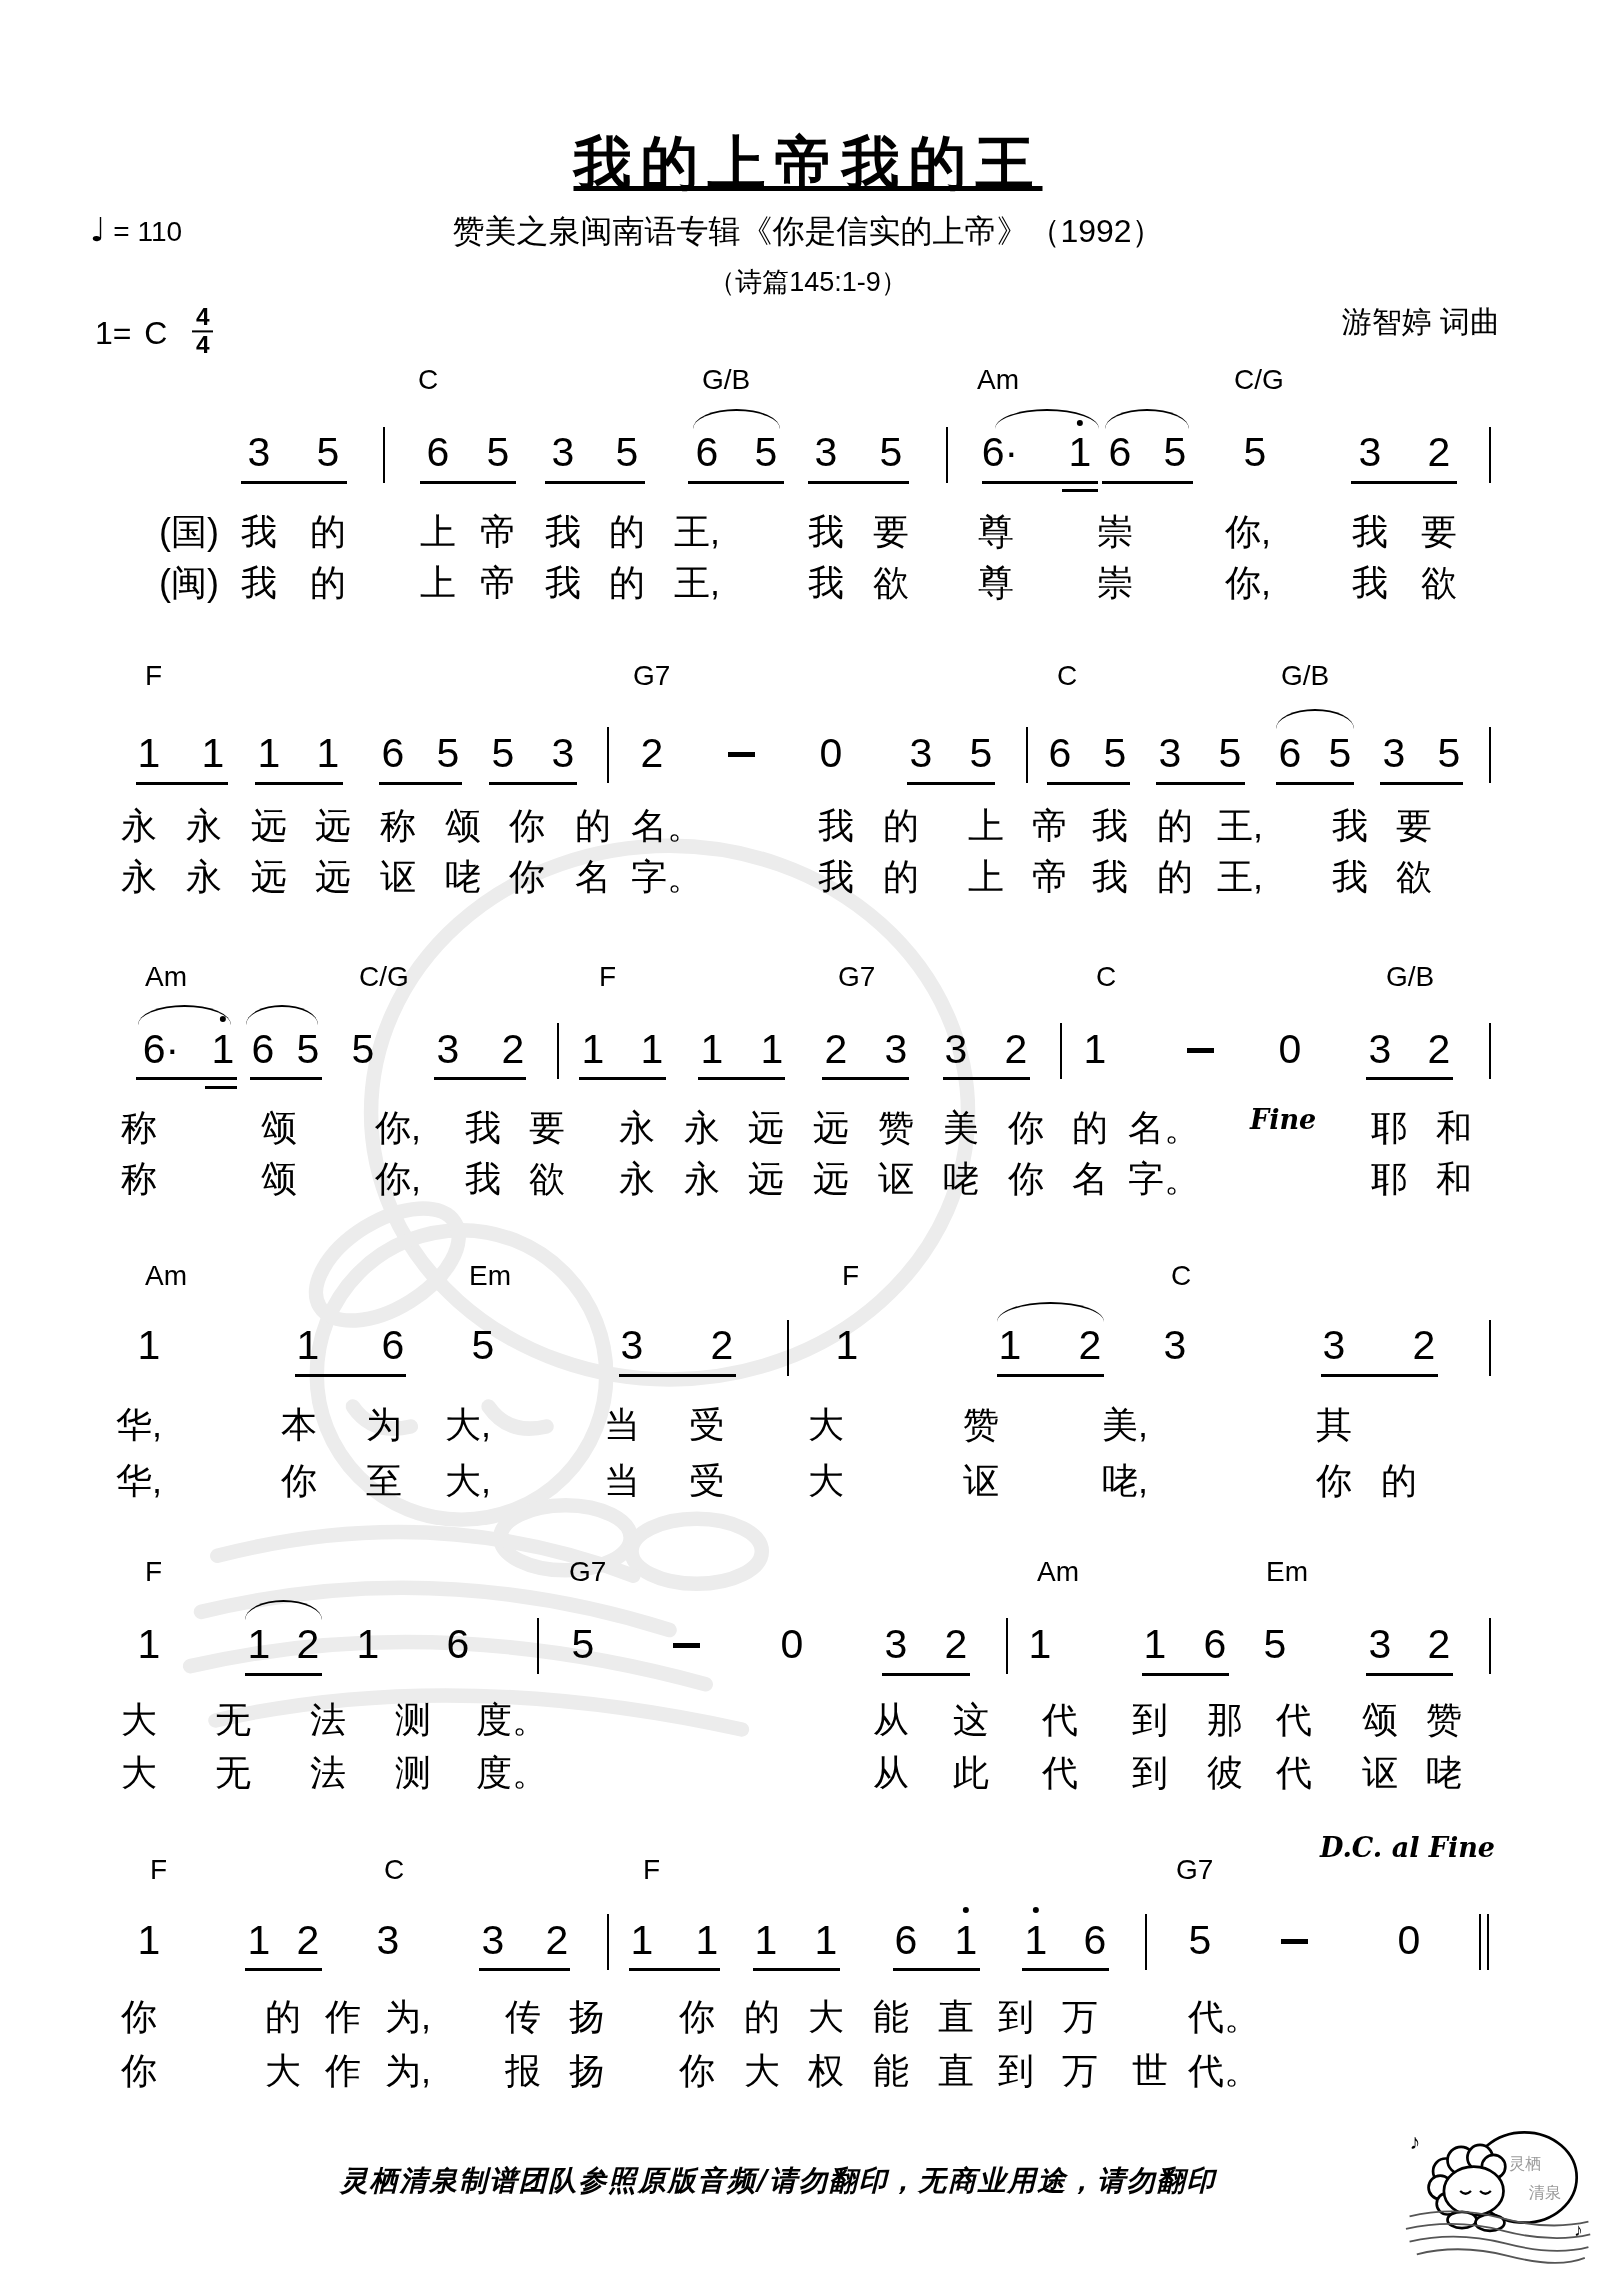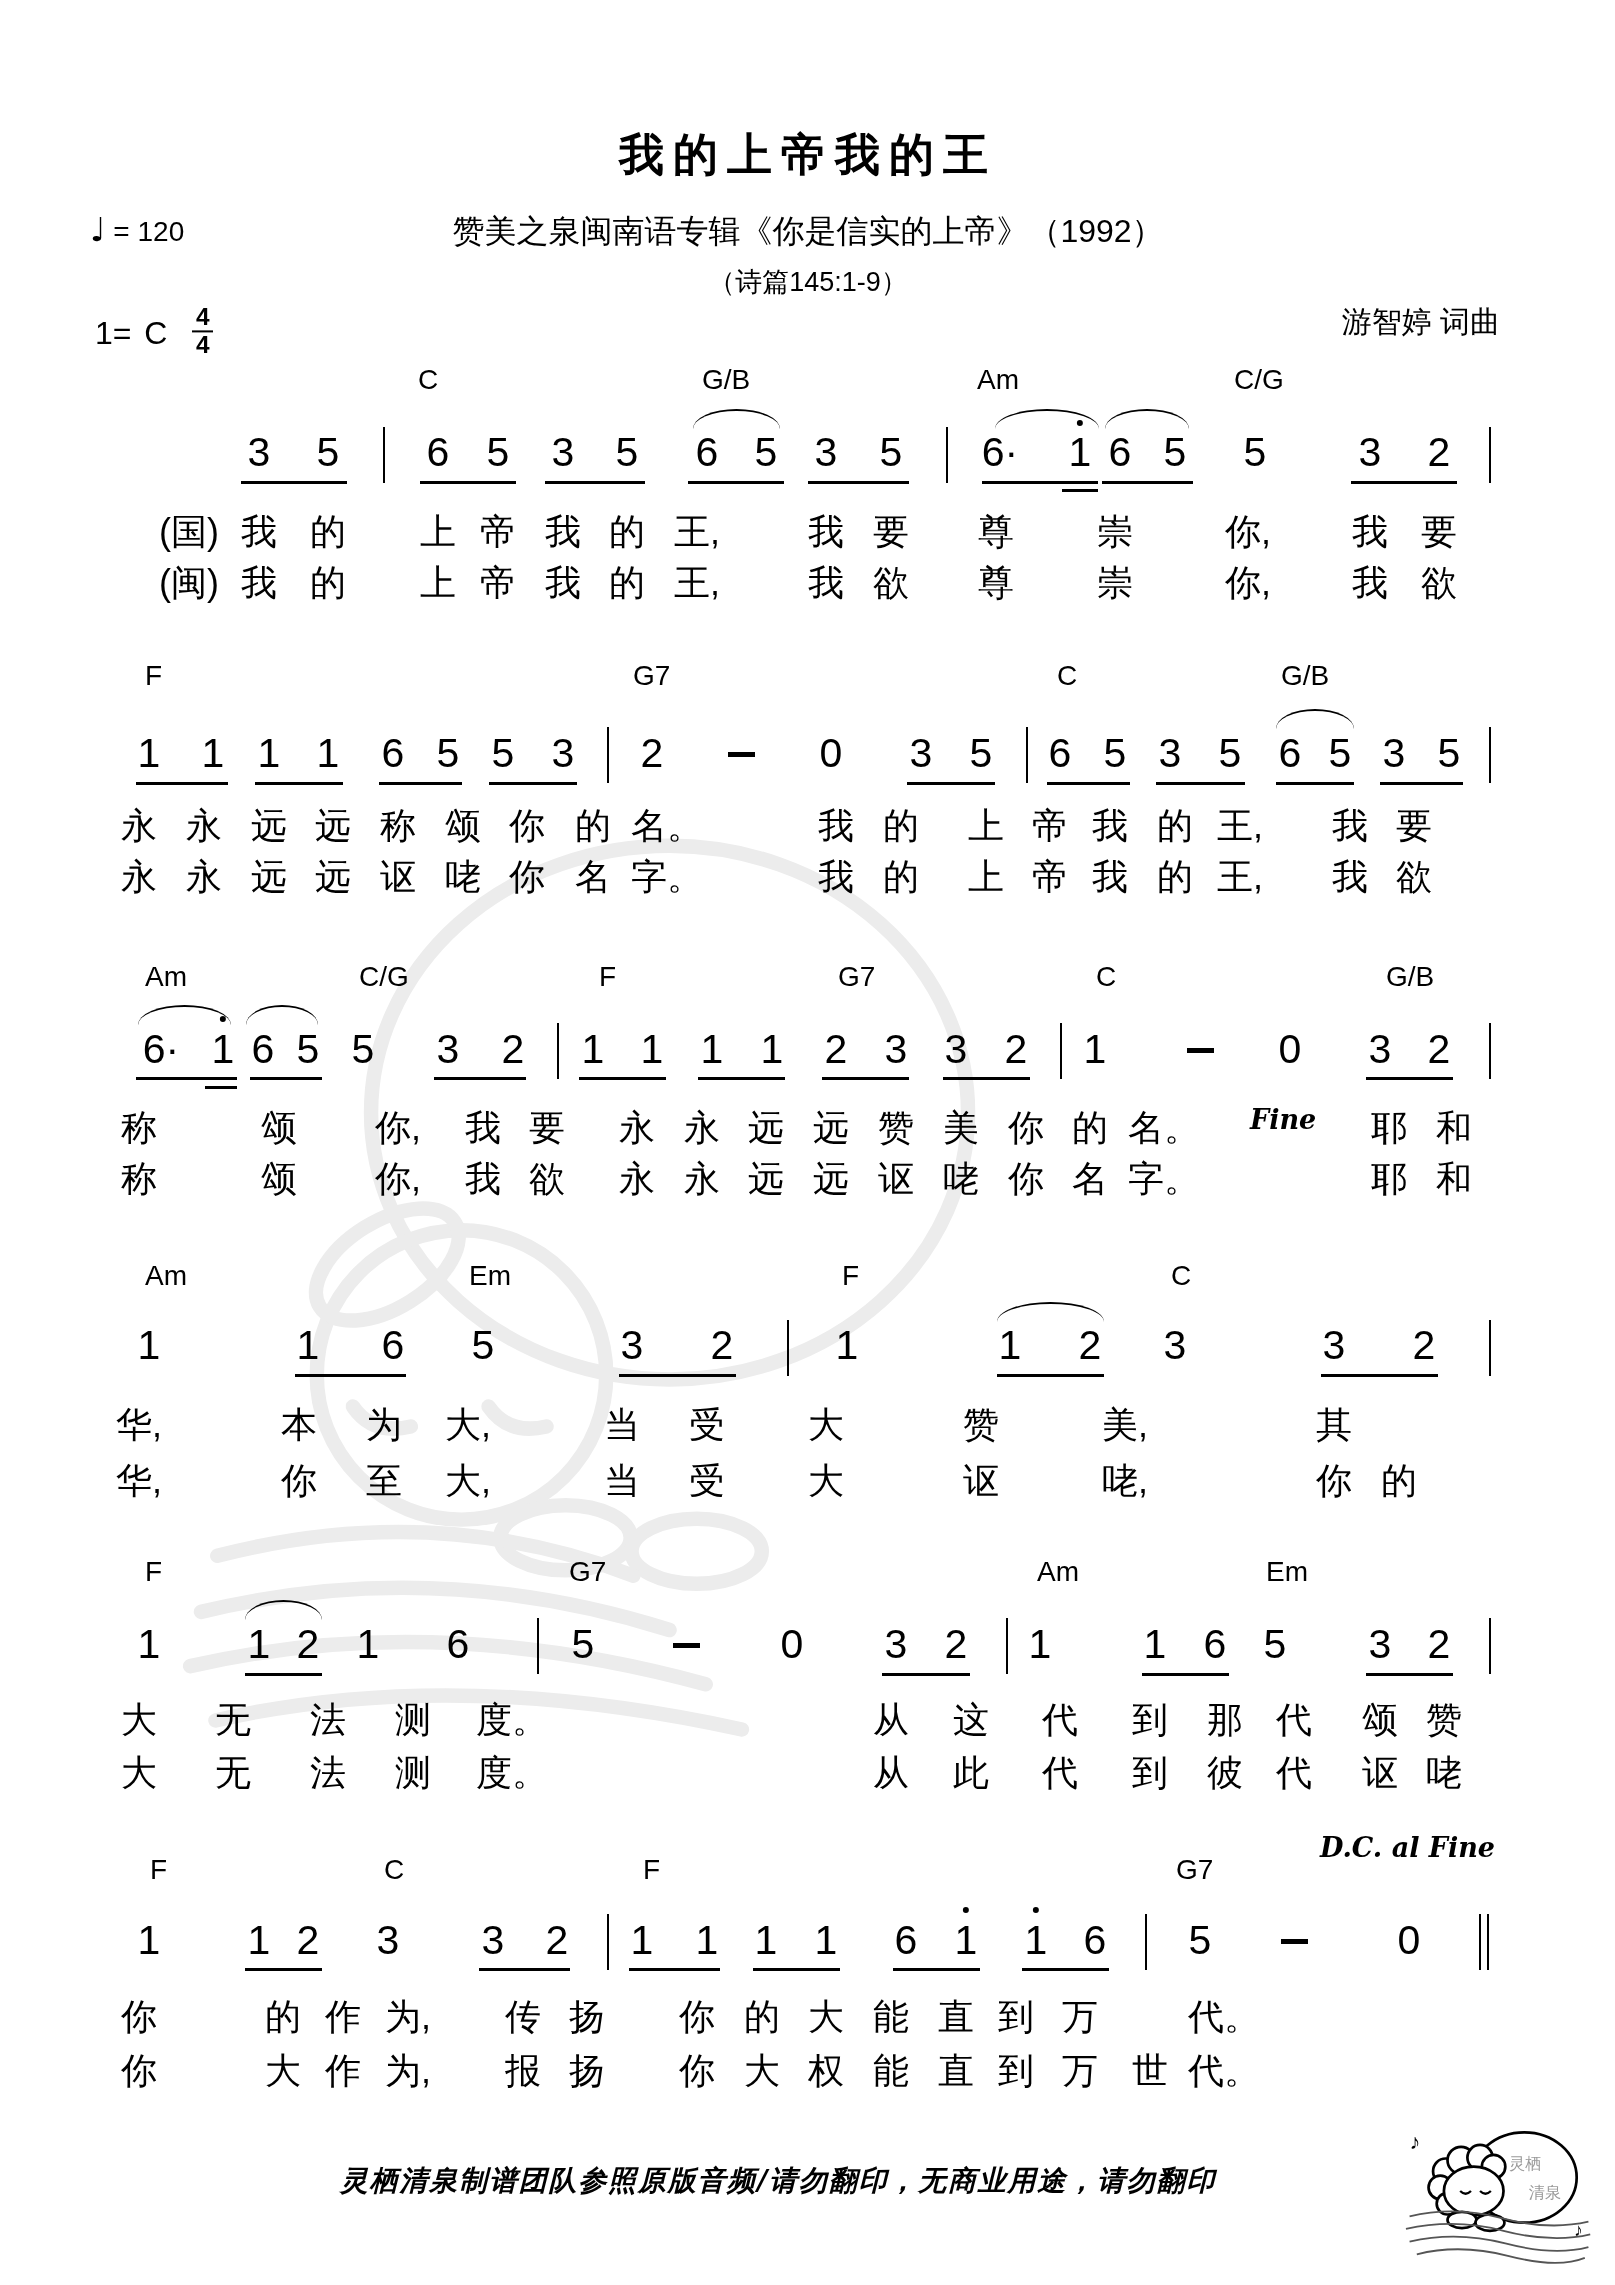--- a/index.html
+++ b/index.html
@@ -1,20 +1,20 @@
 <!DOCTYPE html>
 <html style="font-size:14.5px"><head>
 <meta charset="utf-8">
 <style>
   html,body{margin:0;padding:0;background:#fff;}
   .page{position:relative;width:1616px;height:2285px;background:#fff;overflow:hidden;
         font-family:"Liberation Sans",sans-serif;color:#000;}
   .wm{position:absolute;left:163px;top:814px;pointer-events:none;}
   .title{position:absolute;left:50%;top:125px;transform:translateX(-50%);
-         font-size:45px;font-weight:bold;letter-spacing:9px;white-space:nowrap;}
+         font-size:58px;font-weight:bold;letter-spacing:9px;white-space:nowrap;text-decoration:underline;}
   .tempo{position:absolute;left:90px;top:210px;font-size:28px;white-space:nowrap;}
   .tnote{font-family:"DejaVu Sans",sans-serif;font-size:33px;}
   .subtitle{position:absolute;left:50%;top:210px;transform:translateX(-50%);
             font-size:32px;white-space:nowrap;}
   .scripture{position:absolute;left:50%;top:264px;transform:translateX(-50%);
              font-size:27px;white-space:nowrap;}
   .keysig{position:absolute;left:95px;top:308px;font-size:32px;white-space:nowrap;}
   .keysig .kv{margin-left:12.7px;}
   .ts{display:inline-block;vertical-align:middle;margin-left:16.3px;text-align:center;
       transform:translateY(-3.6px);}
@@ -59,21 +59,21 @@
       <path d="M42 882 Q 300 820 560 902"></path>
       <path d="M30 942 Q 300 880 600 962"></path>
       <path d="M58 1002 Q 320 942 640 1012"></path>
     </g>
   </svg>
 
   <div class="title">我的上帝我的王</div>
 
   <div class="tempo">
     <span class="tnote">♩</span>
-    <span>= 120</span>
+    <span>= 110</span>
   </div>
 
   <div class="subtitle">赞美之泉闽南语专辑《你是信实的上帝》（1992）</div>
 
   <div class="scripture">（诗篇145:1-9）</div>
 
   <div class="keysig">
     <span>1=</span><span class="kv">C</span>
     <span class="ts"><b>4</b><b>4</b></span>
   </div>

